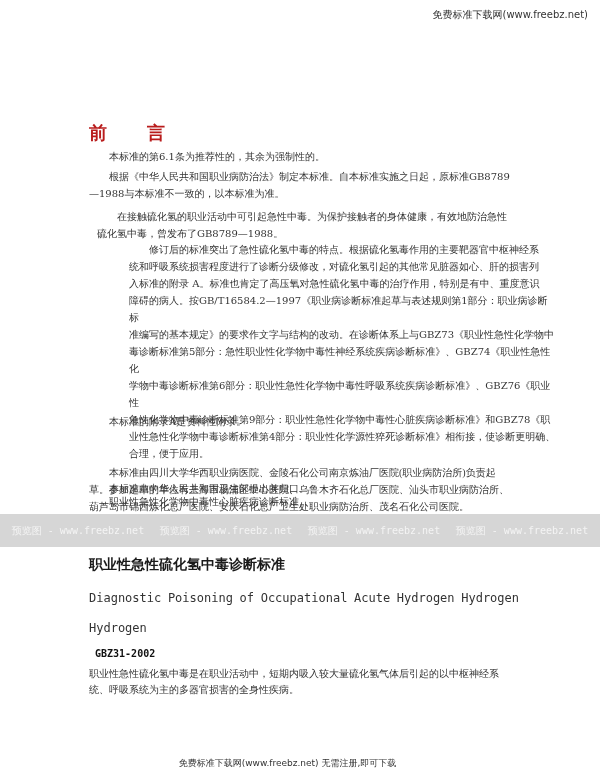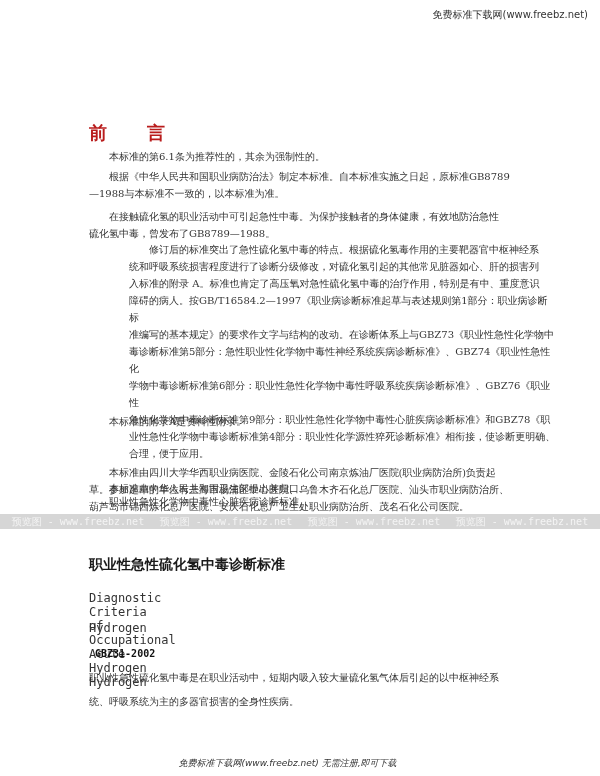--- a/index.html
+++ b/index.html
@@ -21,74 +21,74 @@
     .preface-title span.gap { display: inline-block; width: 40px; }
 
     .para {
       position: absolute; left: 89px; width: 428px;
       font-size: 10px; line-height: 17px; color: #333;
       white-space: pre-line;
     }
     .para .indent { display: inline-block; width: 20px; }
 
     .watermark-band {
-      position: absolute; left: 0; top: 514px; width: 600px; height: 15px;
+      position: absolute; left: 0; top: 514px; width: 600px; height: 33px;
       background: #d6d6d6;
       font-family: "DejaVu Sans Mono", "Liberation Mono", monospace;
       font-size: 10px; color: #f4f4f4;
       display: flex; align-items: center; justify-content: space-around;
       padding: 0 4px;
     }
 
     .std-title {
       position: absolute; left: 89px; top: 556px;
       font-family: Liberation Mono, monospace;
       font-size: 14px; font-weight: bold; color: #1a1a1a;
     }
     .std-title-en {
       position: absolute; left: 89px; width: 430px;
       font-family: "DejaVu Sans Mono", "Liberation Mono", monospace;
       font-size: 12px; color: #333;
     }
-    .std-title-en.line1 { top: 591px; display: flex; justify-content: space-between; flex-direction: column; }
+    .std-title-en.line1 { top: 591px; display: flex; justify-content: space-between; }
     .std-title-en.line2 { top: 621px; }
 
     .std-code {
       position: absolute; left: 95px; top: 648px;
       font-family: "DejaVu Sans Mono", "Liberation Mono", monospace;
       font-size: 10px; font-weight: bold; color: #111;
     }
     .std-def {
       position: absolute; left: 89px; top: 666px; width: 440px;
       font-family: "DejaVu Sans", "Liberation Sans", sans-serif;
-      font-size: 10px; line-height: 24px; color: #333;
+      font-size: 10px; line-height: 16px; color: #333;
       white-space: pre-line;
     }
 
     .bottom-footer {
       position: absolute; left: 0; width: 575px; top: 757px; text-align: center;
       font-family: "DejaVu Sans", "Liberation Sans", sans-serif;
-      font-size: 9px; color: #333; font-style: italic;
+      font-size: 9px; color: #333;
     }
   </style>
 </head>
 <body>
 
 <div class="top-header">免费标准下载网(www.freebz.net)</div>
 
 <div class="preface-title">
   <span>前</span><span class="gap"></span><span>言</span>
 </div>
 
 <div class="para" style="top:148px;"><span class="indent"></span><span>本标准的第6.1条为推荐性的，其余为强制性的。</span></div>
 
 <div class="para" style="top:168px;"><span class="indent"></span><span>根据《中华人民共和国职业病防治法》制定本标准。自本标准实施之日起，原标准GB8789
 —1988与本标准不一致的，以本标准为准。</span></div>
 
-<div class="para" style="top:208px;"><span class="indent"></span><span>在接触硫化氢的职业活动中可引起急性中毒。为保护接触者的身体健康，有效地防治急性
+<div class="para" style="top:208px;margin-left:8px;"><span class="indent"></span><span>在接触硫化氢的职业活动中可引起急性中毒。为保护接触者的身体健康，有效地防治急性
 硫化氢中毒，曾发布了GB8789—1988。</span></div>
 
 <div class="para" style="top:241px;margin-left:40px;"><span class="indent"></span><span>修订后的标准突出了急性硫化氢中毒的特点。根据硫化氢毒作用的主要靶器官中枢神经系
 统和呼吸系统损害程度进行了诊断分级修改，对硫化氢引起的其他常见脏器如心、肝的损害列
 入标准的附录 A。标准也肯定了高压氧对急性硫化氢中毒的治疗作用，特别是有中、重度意识
 障碍的病人。按GB/T16584.2—1997《职业病诊断标准起草与表述规则第1部分：职业病诊断标
 准编写的基本规定》的要求作文字与结构的改动。在诊断体系上与GBZ73《职业性急性化学物中
 毒诊断标准第5部分：急性职业性化学物中毒性神经系统疾病诊断标准》、GBZ74《职业性急性化
 学物中毒诊断标准第6部分：职业性急性化学物中毒性呼吸系统疾病诊断标准》、GBZ76《职业性
 急性化学物中毒诊断标准第9部分：职业性急性化学物中毒性心脏疾病诊断标准》和GBZ78《职
@@ -109,21 +109,21 @@
   <span>预览图 - www.freebz.net</span>
   <span>预览图 - www.freebz.net</span>
   <span>预览图 - www.freebz.net</span>
   <span>预览图 - www.freebz.net</span>
 </div>
 
 <div class="std-title">职业性急性硫化氢中毒诊断标准</div>
 
 <div class="std-title-en line1">
   <span>Diagnostic</span>
-  <span>Criteria</span>
+  <span>Poisoning</span>
   <span>of</span>
   <span>Occupational</span>
   <span>Acute</span>
   <span>Hydrogen</span>
   <span>Hydrogen</span>
 </div>
 <div class="std-title-en line2">Hydrogen</div>
 
 <div class="std-code">GBZ31-2002</div>
 

